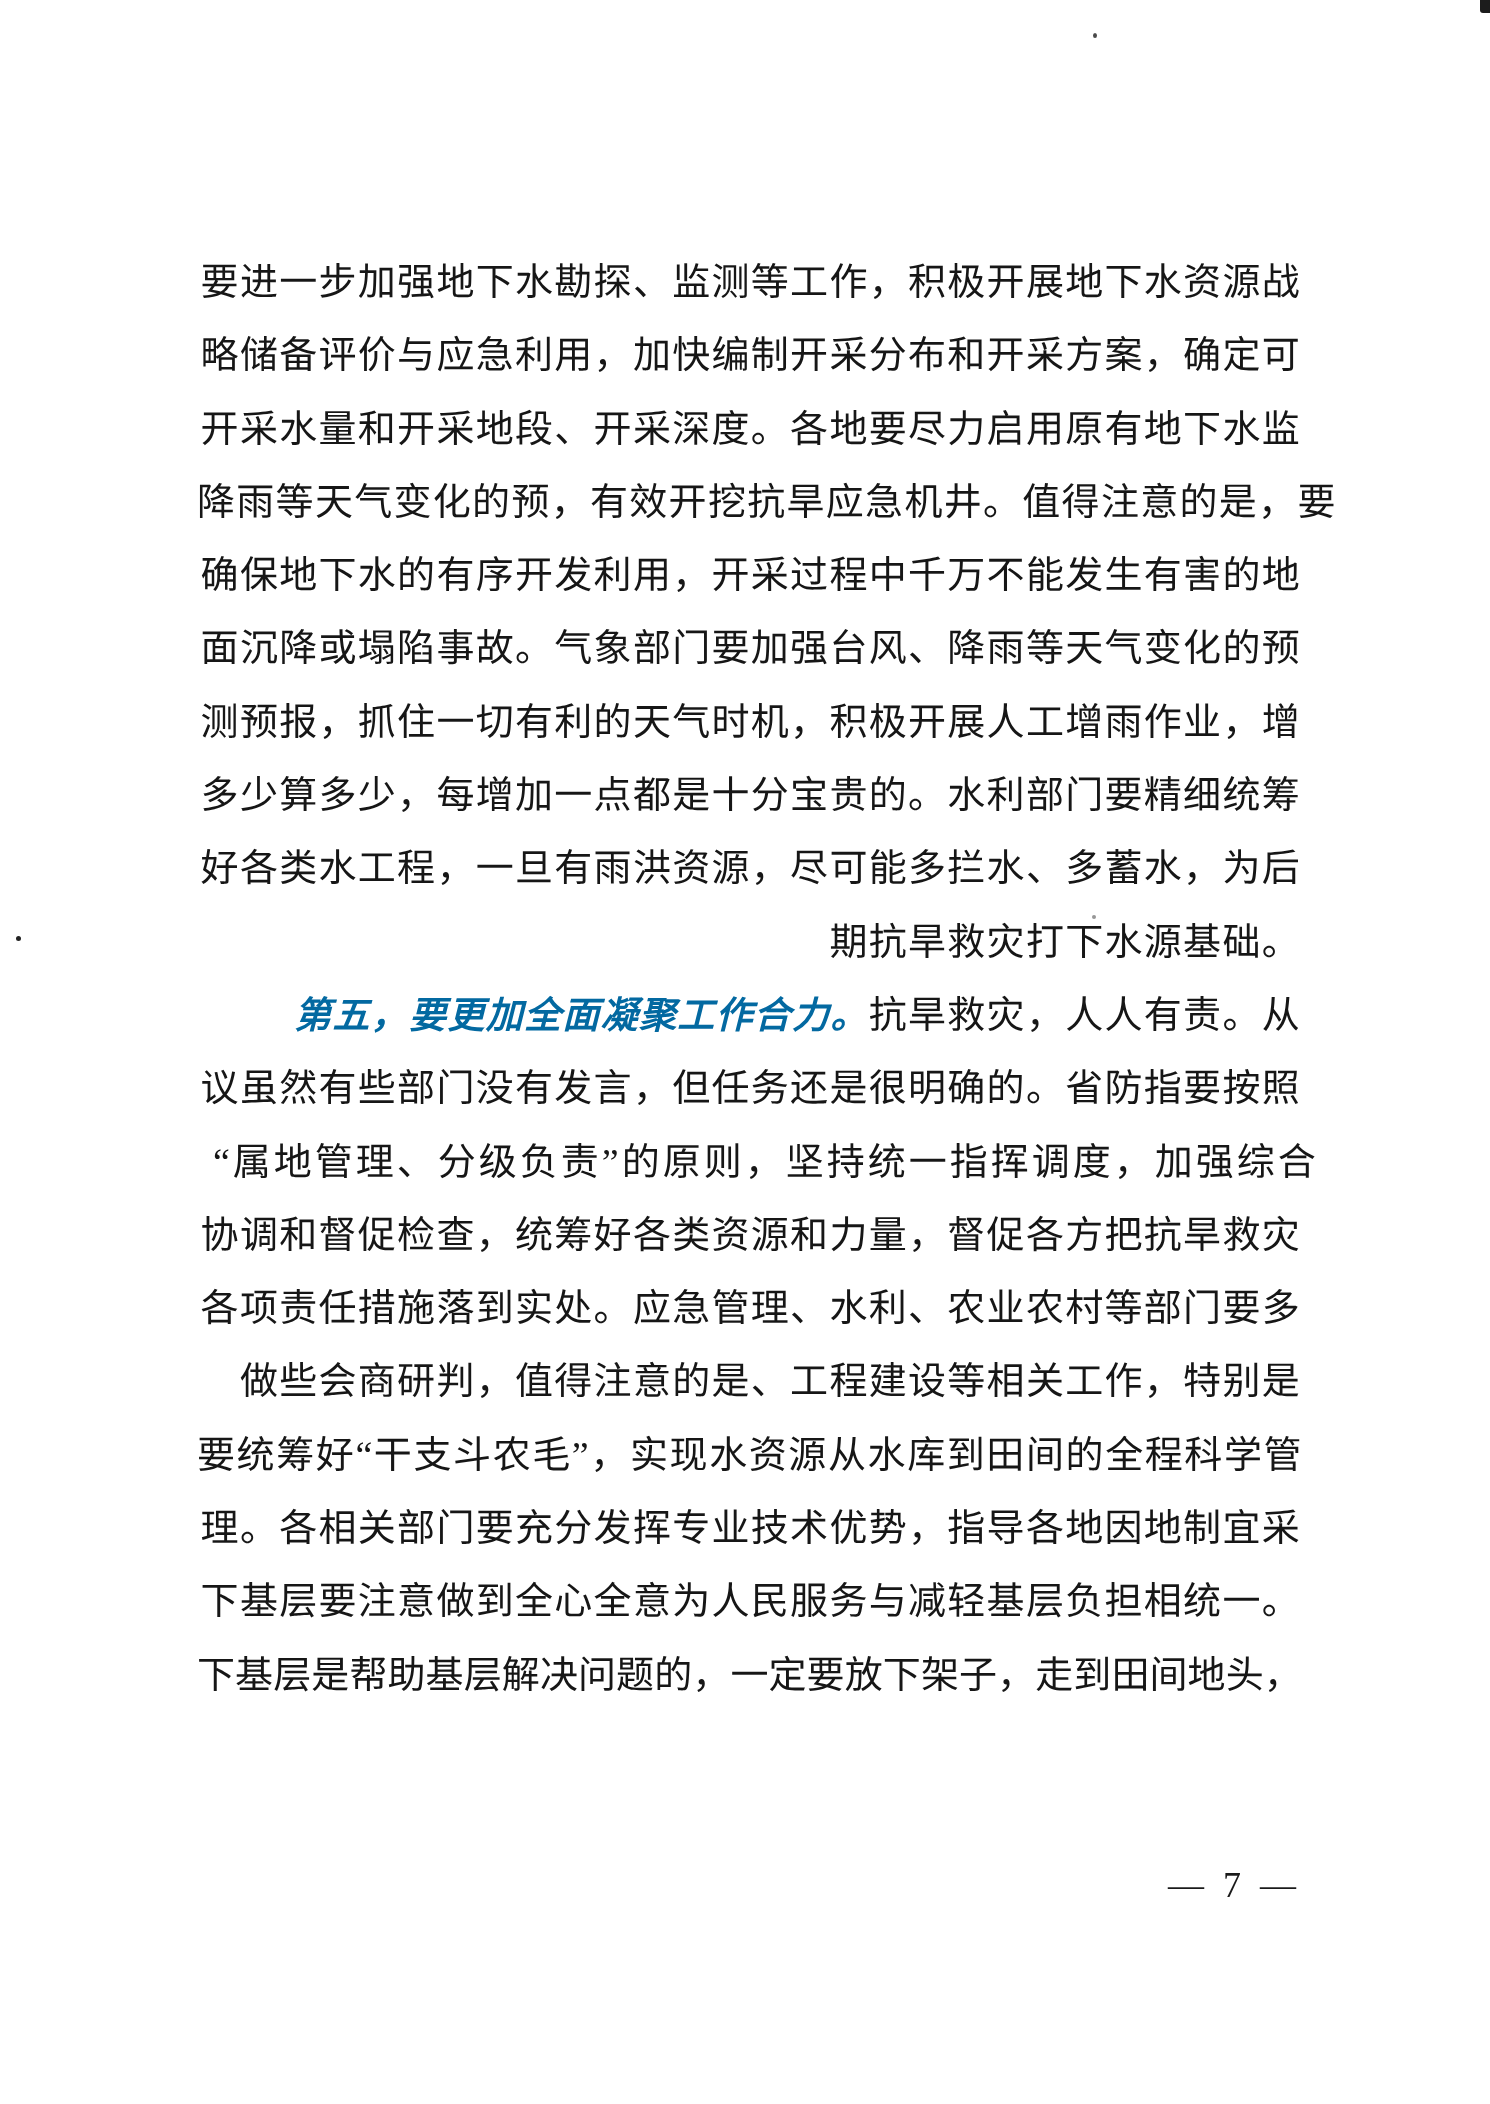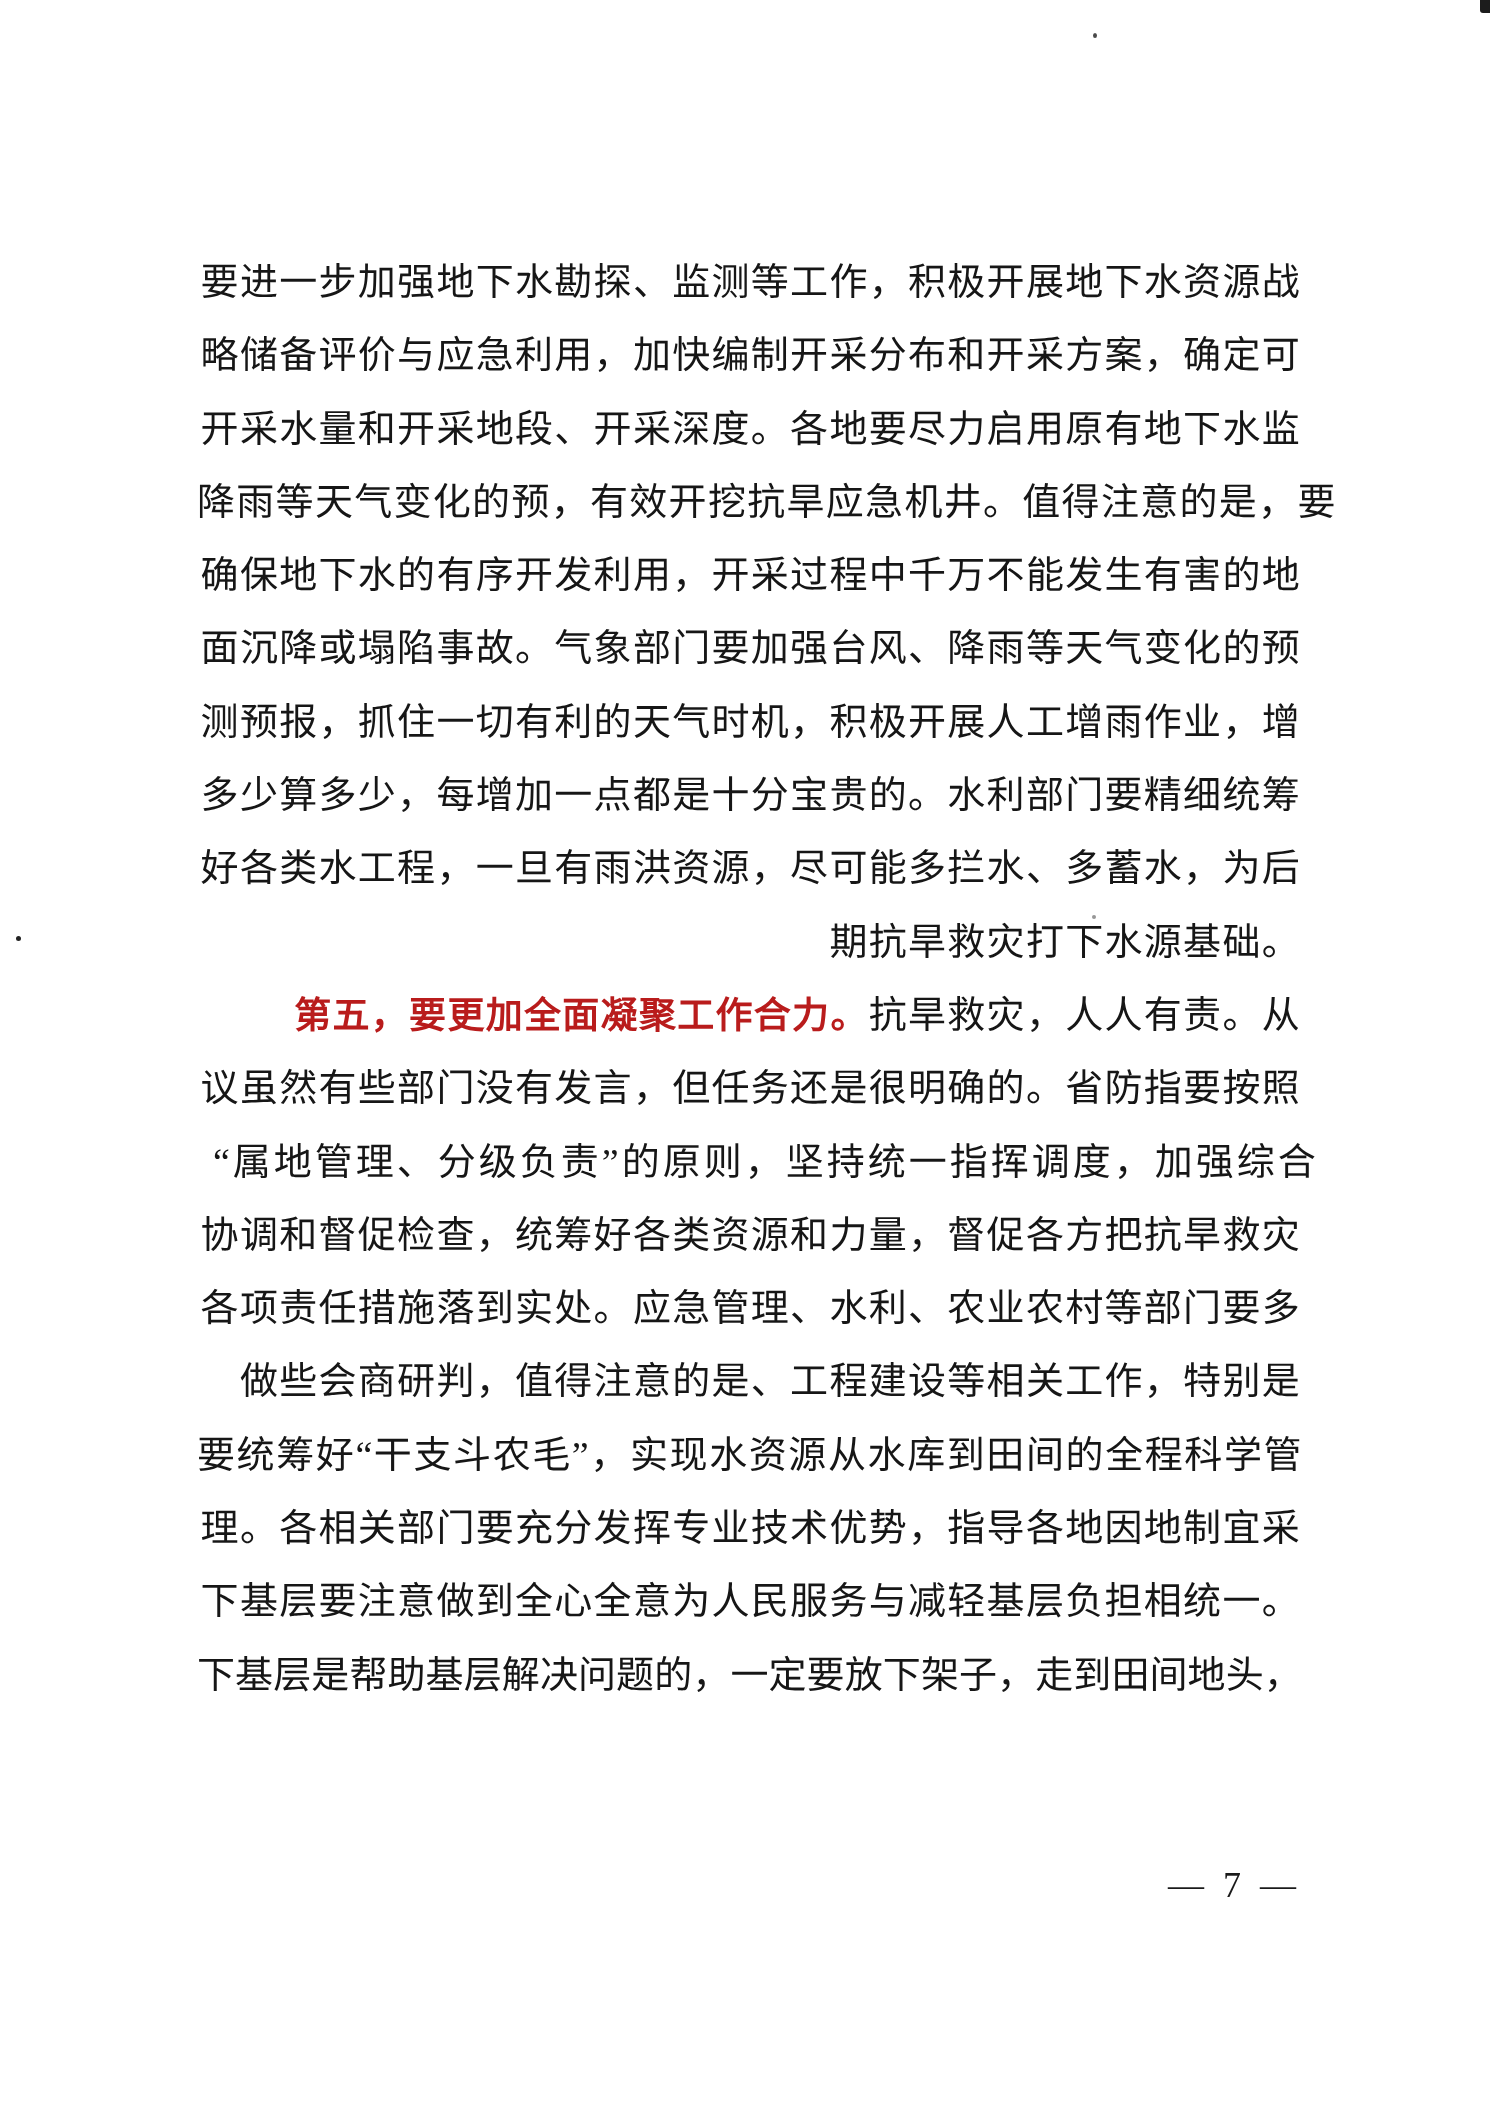--- a/index.html
+++ b/index.html
@@ -39,21 +39,22 @@
   
   .line.lsq2 { letter-spacing: 1.6px; }
   
   .line.tight { letter-spacing: 0.1px; }
   
   .line.indent { text-indent: 76px; }
   .lead-bold {
     font-weight: 700;
     font-family: "DejaVu Sans", "Liberation Sans", sans-serif;
     font-size: 37px;
-    color: #b91c1c;
+    color: #0369a1;
+    font-style: italic;
   }
   .page-footer {
     position: absolute;
     top: 1864px;
     left: 1168px;
     width: 140px;
     font-size: 36px;
     letter-spacing: 5px;
     color: #1a1a1a;
     white-space: nowrap;

